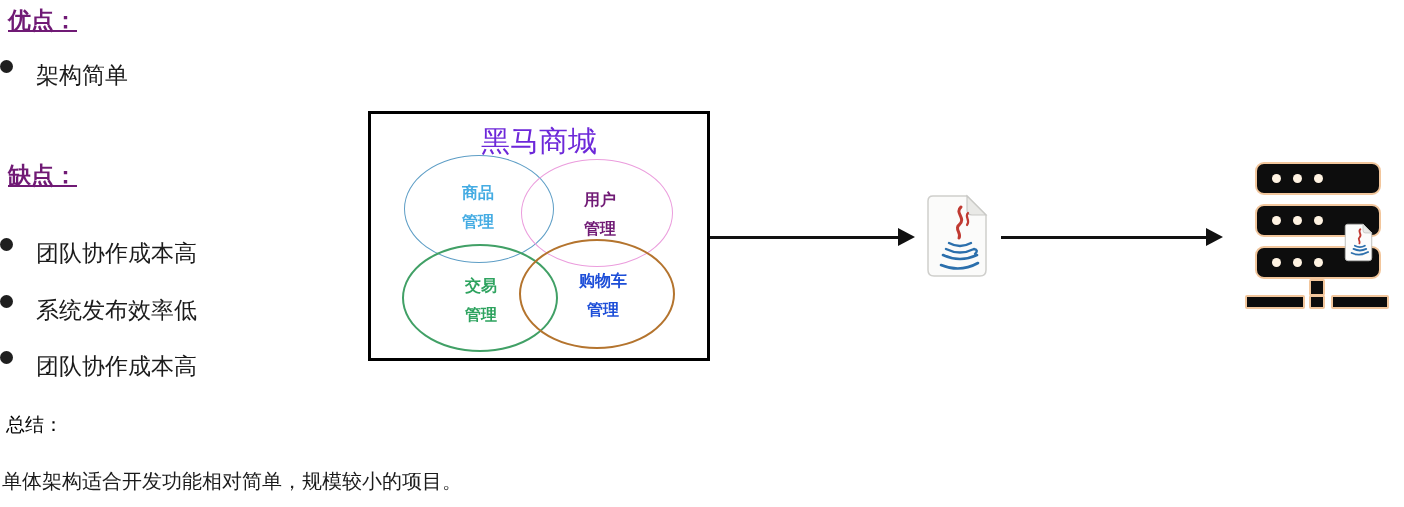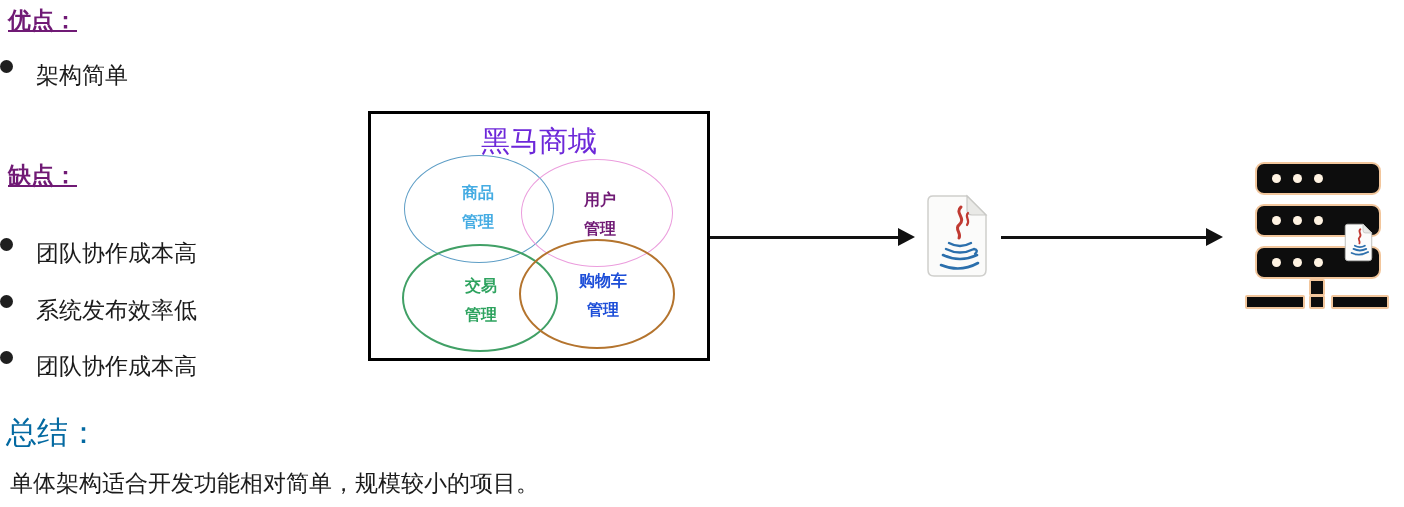--- a/index.html
+++ b/index.html
@@ -19,44 +19,44 @@
     left: 8px;
     font-size: 23px;
     font-weight: 700;
     color: #701a75;
     white-space: nowrap;
     text-decoration: underline;
   }
   .plain-heading {
     position: absolute;
     left: 6px;
-    font-size: 31px;
+    font-size: 19px;
     font-weight: 400;
-    color: #0369a1;
+    color: #000000;
     white-space: nowrap;
   }
   .bullet-row {
     position: absolute;
     left: 0;
     display: flex;
     align-items: flex-start;
     height: 26px;
   }
   .bullet-dot {
     width: 13px; height: 13px;
     border-radius: 50%;
     background: #1f1f1f;
     flex: 0 0 13px;
     margin-right: 23px;
   }
   .bullet-text { font-size: 23px; color: #1b1b1b; white-space: nowrap; }
   .summary-line {
     position: absolute;
-    left: 10px;
-    font-size: 23px;
+    left: 2px;
+    font-size: 20px;
     color: #1b1b1b;
     white-space: nowrap;
   }
   
   .mall-box {
     position: absolute;
     left: 368px; top: 111px;
     width: 342px; height: 250px;
     border: 3px solid #000;
     background: #fff;

